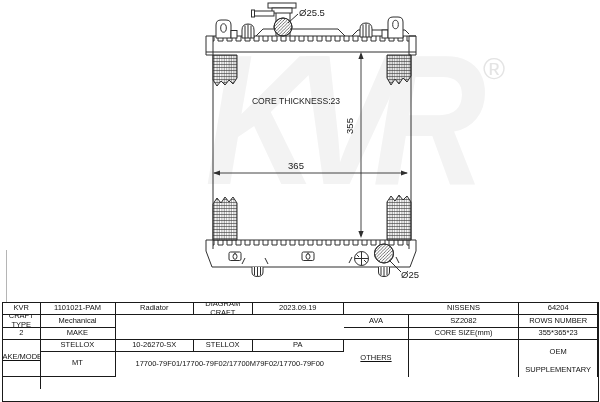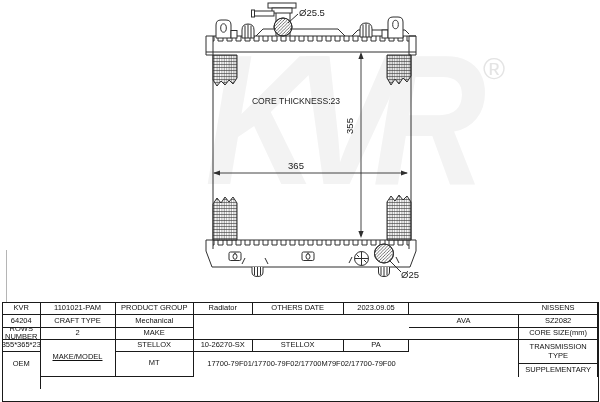--- a/index.html
+++ b/index.html
@@ -150,24 +150,23 @@
       <text x="353" y="126" font-size="9.5" text-anchor="middle" stroke="none" transform="rotate(-90 353 126)">355</text>
       <text x="296" y="169" font-size="9.5" text-anchor="middle" stroke="none">365</text>
       <text x="401" y="278" font-size="9.5" stroke="none">Ø25</text>
     </g>
   </svg>
 
   <div id="spec-table">
 
     <div class="cell">KVR</div>
     <div class="cell">1101021-PAM</div>
-    <div class="cell">PRODUCT GROUP</div>
     <div class="cell">Radiator</div>
-    <div class="cell">OTHERS DATE</div>
-    <div class="cell">2023.09.05</div>
+    <div class="cell">DIAGRAM CRAFT</div>
+    <div class="cell">2023.09.19</div>
     <div class="cell last-col"></div>
 
     <div class="cell">NISSENS</div>
     <div class="cell">64204</div>
     <div class="cell">CRAFT TYPE</div>
     <div class="cell">Mechanical</div>
     <div class="cell rs2 cs3 last-col"></div>
 
     <div class="cell">AVA</div>
     <div class="cell">SZ2082</div>
@@ -178,22 +177,22 @@
     <div class="cell"></div>
     <div class="cell">CORE SIZE(mm)</div>
     <div class="cell">355*365*23</div>
     <div class="cell rs3">MAKE/MODEL</div>
 
     <div class="cell">STELLOX</div>
     <div class="cell">10-26270-SX</div>
     <div class="cell">STELLOX</div>
     <div class="cell">PA</div>
 
+    <div class="cell rs3 last-row">OTHERS</div>
     <div class="cell rs3 last-row"></div>
-    <div class="cell rs2">TRANSMISSION TYPE</div>
     <div class="cell rs2 last-row">OEM</div>
 
     <div class="cell rs2">MT</div>
     <div class="cell rs2 cs3 last-col last-row">17700-79F01/17700-79F02/17700M79F02/17700-79F00</div>
 
     <div class="cell last-row">SUPPLEMENTARY</div>
     <div class="cell last-row"></div>
   </div>
 
 </div>

